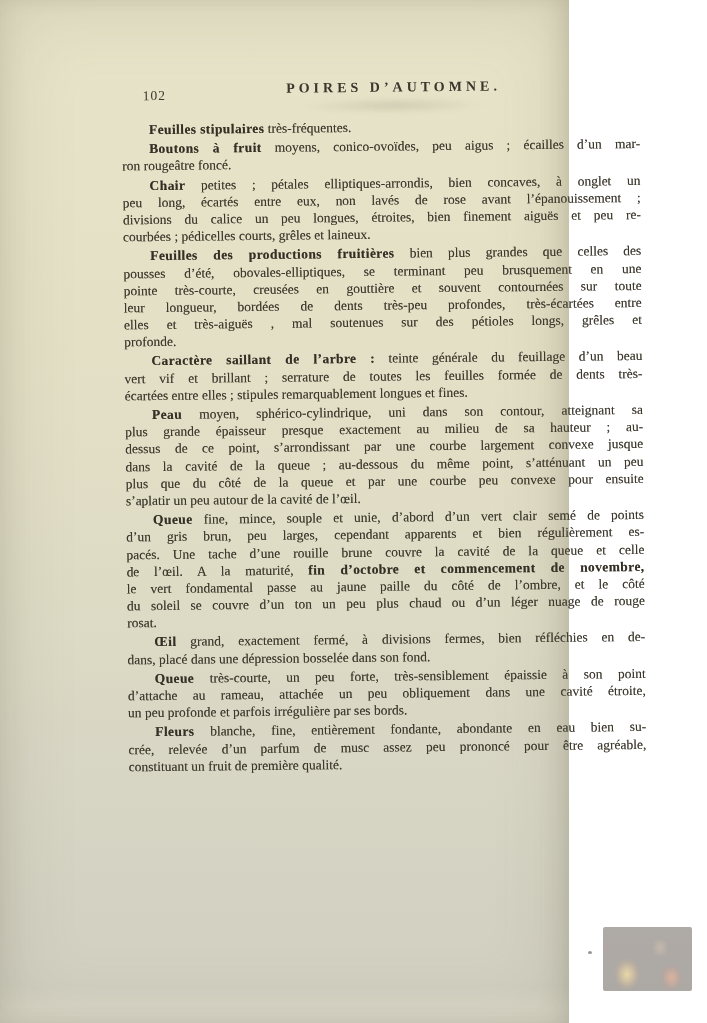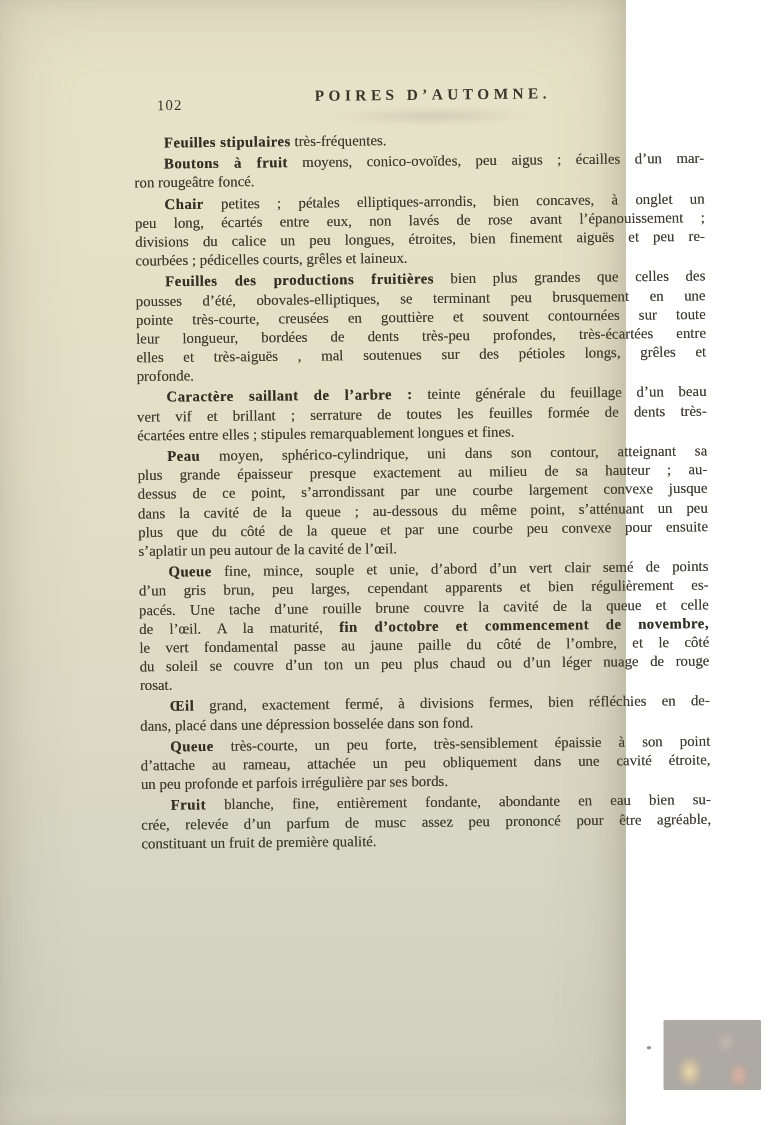--- a/index.html
+++ b/index.html
@@ -174,21 +174,21 @@
         <div class="paragraph">
           <div class="line first"><span class="lead">Œil</span><span class="body-seg"> grand, exactement fermé, à divisions fermes, bien réfléchies en de-</span></div>
           <div class="line last"><span class="body-seg">dans, placé dans une dépression bosselée dans son fond.</span></div>
         </div>
         <div class="paragraph">
           <div class="line first"><span class="lead">Queue</span><span class="body-seg"> très-courte, un peu forte, très-sensiblement épaissie à son point</span></div>
           <div class="line"><span class="body-seg">d’attache au rameau, attachée un peu obliquement dans une cavité étroite,</span></div>
           <div class="line last"><span class="body-seg">un peu profonde et parfois irrégulière par ses bords.</span></div>
         </div>
         <div class="paragraph">
-          <div class="line first"><span class="lead">Fruit</span><span class="body-seg"> blanche, fine, entièrement fondante, abondante en eau bien su-</span></div>
+          <div class="line first"><span class="lead">Fleurs</span><span class="body-seg"> blanche, fine, entièrement fondante, abondante en eau bien su-</span></div>
           <div class="line"><span class="body-seg">crée, relevée d’un parfum de musc assez peu prononcé pour être agréable,</span></div>
           <div class="line last"><span class="body-seg">constituant un fruit de première qualité.</span></div>
         </div>
       </div>
   </div>
   <div class="faint-photo"></div>
   <div class="speck"></div>
 </div>
 
 </body></html>

